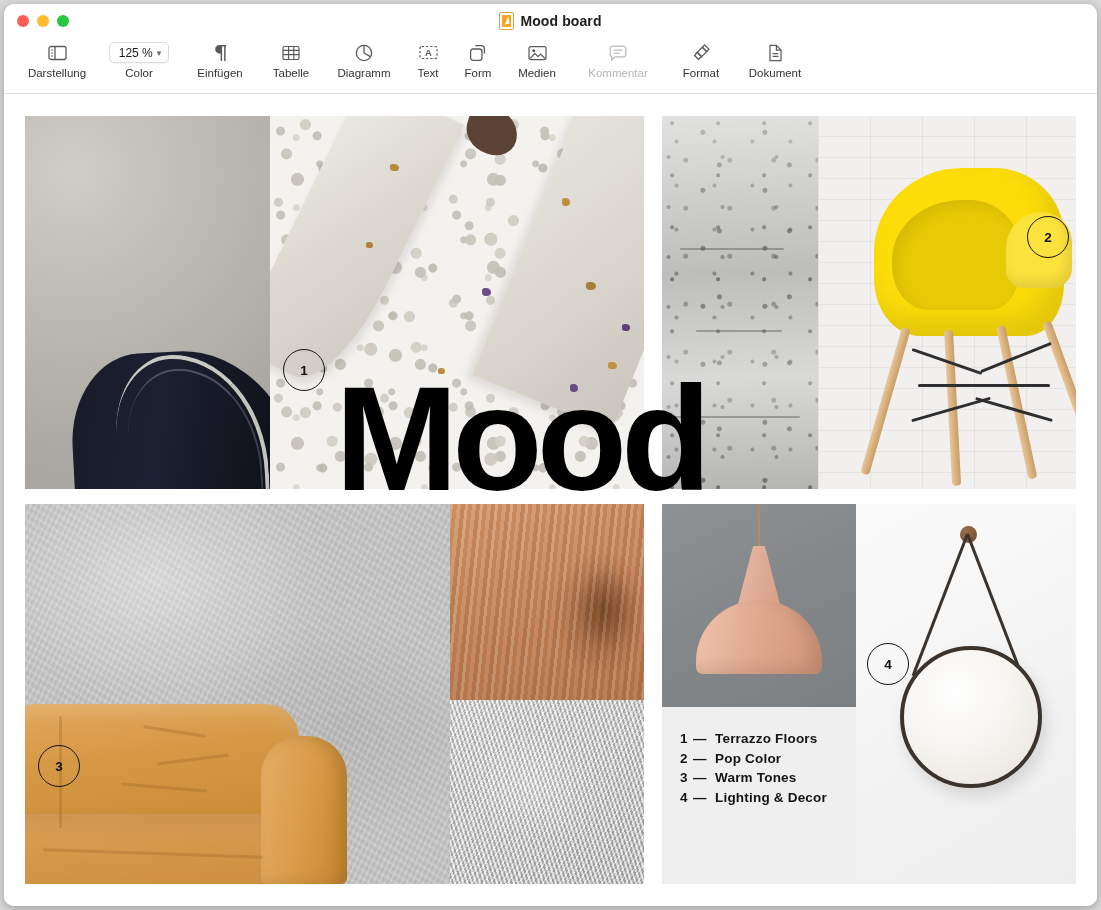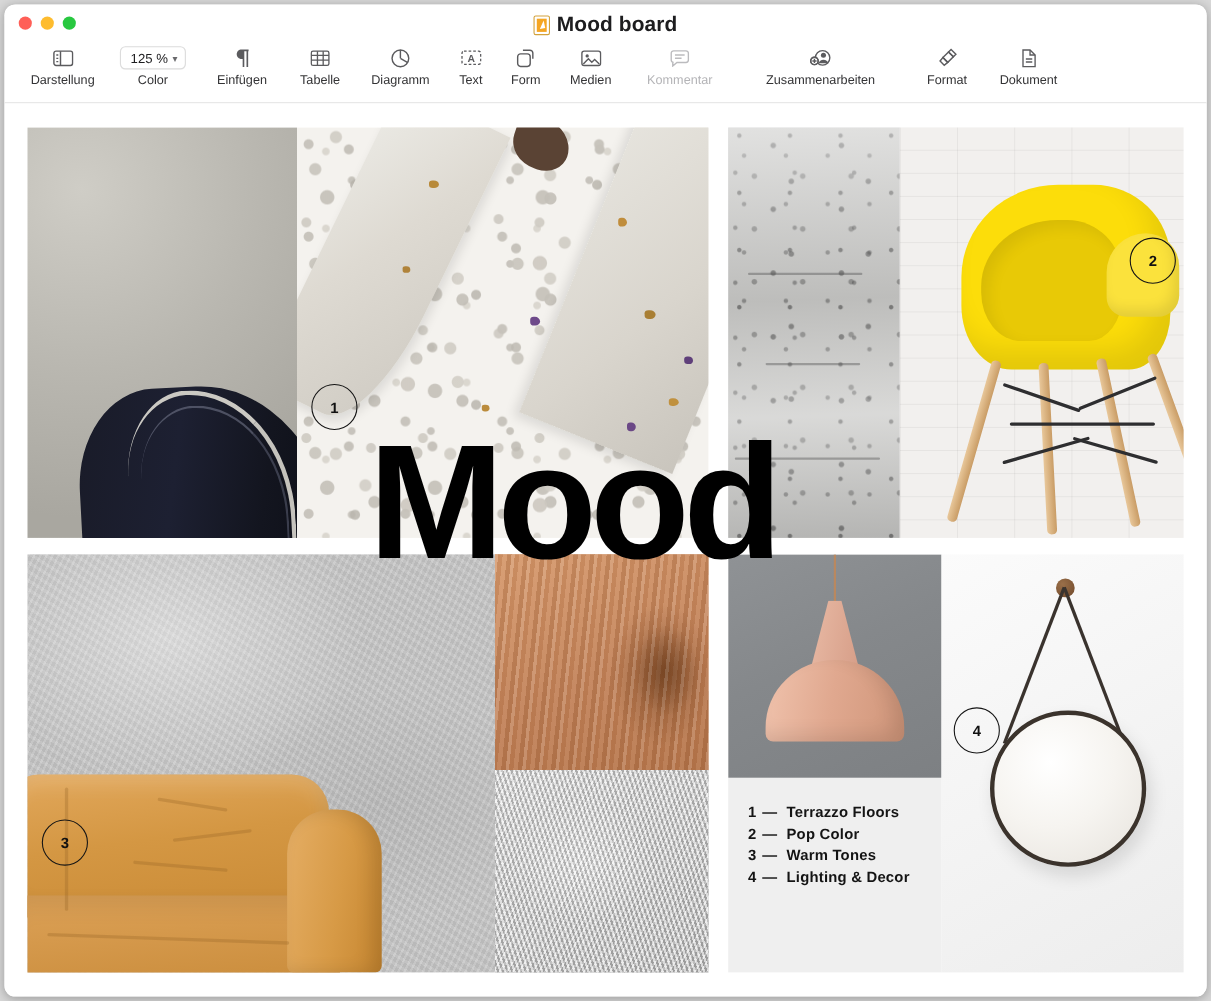--- a/index.html
+++ b/index.html
@@ -42,21 +42,21 @@
   .doc-icon::before {
     content:""; position:absolute; left:2px; top:2px; right:2px; bottom:2px;
     background: #f5a623;
   }
   .doc-icon::after {
     content:""; position:absolute; left:4px; top:4px;
     border-left: 5px solid transparent; border-right: 0 solid transparent;
     border-bottom: 7px solid #ffffff;
     transform: rotate(-12deg);
   }
-  .win-title { font-size: 19px; font-weight: bold; color: #1d1d1f; letter-spacing: 0.1px; }
+  .win-title { font-size: 14px; font-weight: bold; color: #1d1d1f; letter-spacing: 0.1px; }
 
   
   .toolbar {
     position: relative;
     height: 55px;
     background: #ffffff;
     border-bottom: 1px solid #dedede;
     display: flex;
     align-items: flex-start;
     padding: 0 14px;
@@ -309,21 +309,21 @@
   .b-mirror .glass {
     position:absolute; left: 44px; top: 142px; width: 142px; height: 142px;
     border-radius: 50%;
     border: 4px solid #3b332c;
     background: radial-gradient(circle at 38% 32%, #ffffff 0%, #f6f4f0 48%, #e6e2dc 100%);
     box-shadow: 4px 8px 16px rgba(0,0,0,.12);
   }
 
   
   .big-title {
-    position: absolute; left: 310px; top: 280px;
+    position: absolute; left: 310px; top: 262px;
     font-family: "Liberation Sans", sans-serif;
     font-weight: bold;
     font-size: 148px;
     line-height: 0.82;
     letter-spacing: -6px;
     color: #000000;
     white-space: pre;
     pointer-events: none;
   }
 
@@ -453,34 +453,20 @@
       <span class="tb-ico">
         <svg width="18" height="16" viewBox="0 0 18 16" fill="none" stroke="currentColor" stroke-width="1.25">
           <path d="M1.2 3.4a2.2 2.2 0 0 1 2.2-2.2h11.2a2.2 2.2 0 0 1 2.2 2.2v6.2a2.2 2.2 0 0 1-2.2 2.2H6.4L2.6 15V11.8H3.4a2.2 2.2 0 0 1-2.2-2.2z"></path>
           <line x1="4.6" y1="5" x2="13.4" y2="5"></line>
           <line x1="4.6" y1="8" x2="10.6" y2="8"></line>
         </svg>
       </span>
       <span class="tb-lbl">Kommentar</span>
     </div>
 
-    <div class="tb-item" style="width:160px">
-      <span class="tb-ico">
-        <svg width="21" height="18" viewBox="0 0 21 18" fill="none" stroke="currentColor" stroke-width="1.25">
-          <circle cx="11.8" cy="8.6" r="6.6"></circle>
-          <circle cx="12.6" cy="6.2" r="2.3" fill="currentColor" stroke="none"></circle>
-          <path d="M8.2 13.6c.5-2 2.2-3.2 4.4-3.2s3.9 1.2 4.4 3.2" fill="currentColor" stroke="none"></path>
-          <circle cx="4.4" cy="11.4" r="3.4" fill="#ffffff"></circle>
-          <circle cx="4.4" cy="11.4" r="3.4"></circle>
-          <line x1="4.4" y1="9.5" x2="4.4" y2="13.3"></line>
-          <line x1="2.5" y1="11.4" x2="6.3" y2="11.4"></line>
-        </svg>
-      </span>
-      <span class="tb-lbl">Zusammenarbeiten</span>
-    </div>
 
     <div class="tb-item" style="width:70px">
       <span class="tb-ico">
         <svg width="19" height="19" viewBox="0 0 19 19" fill="none" stroke="currentColor" stroke-width="1.3">
           <path d="M12.6 1.9l4.4 4.4-2.3 2.3-4.4-4.4z"></path>
           <path d="M10.3 4.2l4.4 4.4-5.1 5.1-4.4-4.4z"></path>
           <path d="M5.2 9.3l4.4 4.4-3.2 2.6-3.8-3.8z"></path>
         </svg>
       </span>
       <span class="tb-lbl">Format</span>

